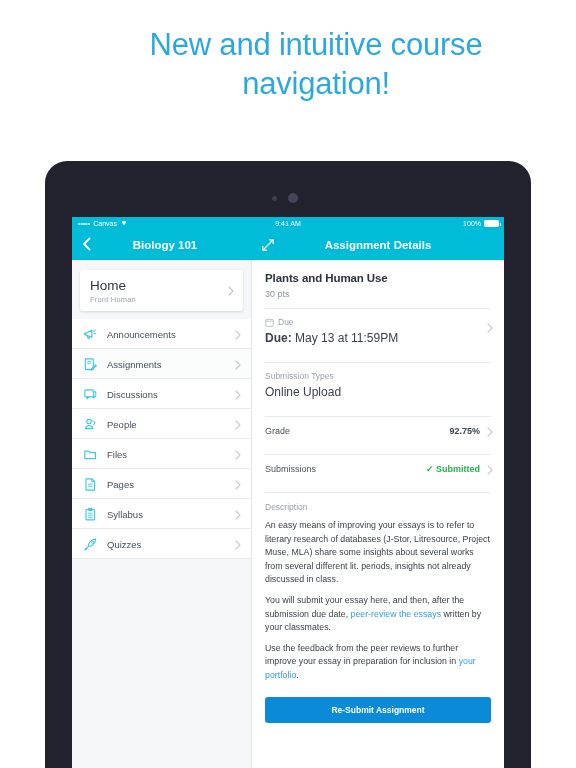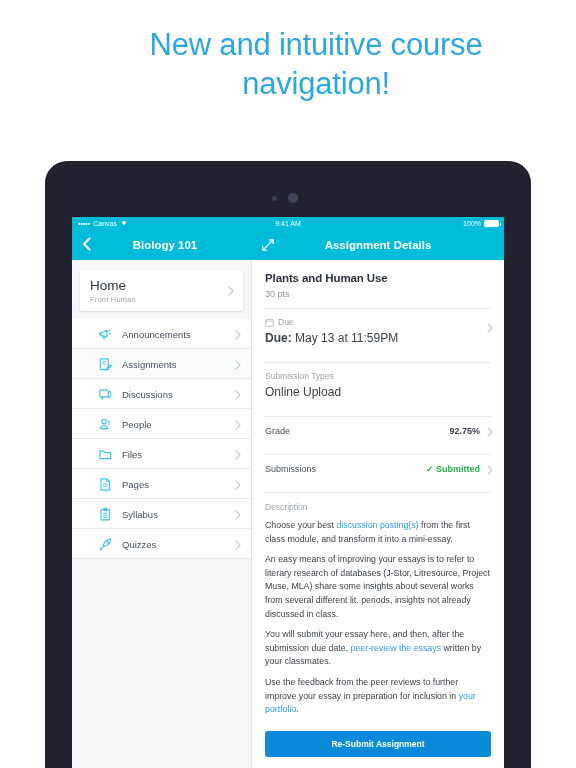--- a/index.html
+++ b/index.html
@@ -75,21 +75,21 @@
   }
   .home-title{font-size:13.5px;color:#2f3641;line-height:15px;}
   .home-sub{font-size:7.5px;color:#9aa3ad;margin-top:2px;letter-spacing:.2px;}
   .card-chev{position:absolute;right:9px;top:16px;}
 
   
   .navlist{margin-top:2px;}
   .nav-item{
     height:30px;display:flex;align-items:center;
     border-bottom:1px solid #e8eaec;border-top:1px solid transparent;
-    background:#ffffff;position:relative;padding-left:26px;box-sizing:border-box;
+    background:#ffffff;position:relative;padding-left:11px;box-sizing:border-box;
   }
   .nav-item.alt{background:#fbfcfc;}
   .nav-ico{width:15px;height:15px;margin-right:9px;flex:0 0 15px;display:flex;align-items:center;justify-content:center;}
   .nav-label{font-size:9.5px;color:#45505c;}
   .nav-chev{position:absolute;right:10px;top:10px;}
   .chev{display:block;}
 
   
   .det{padding:0 13px;}
   .det-title{font-size:11.5px;font-weight:700;color:#2c323c;padding-top:12px;letter-spacing:-.1px;}
@@ -375,23 +375,20 @@
             <svg class="chev" width="6" height="10" viewBox="0 0 6 10">
                 <polyline points="1,1 5,5 1,9" fill="none" stroke="#c8ced3" stroke-width="1.2" stroke-linecap="round" stroke-linejoin="round"></polyline>
               </svg>
           </span>
         </div>
 
         <div class="rule"></div>
 
         <div class="desc-label">Description</div>
 
-        <div class="p">
-          <span>Choose your best </span><a href="#">discussion posting(s)</a><span> from the first class module, and transform it into a mini-essay.</span>
-        </div>
 
         <div class="p">
           <span>An easy means of improving your essays is to refer to literary research of databases (J-Stor, Litresource, Project Muse, MLA) share some insights about several works from several different lit. periods, insights not already discussed in class.</span>
         </div>
 
         <div class="p">
           <span>You will submit your essay here, and then, after the submission due date, </span><a href="#">peer-review the essays</a><span> written by your classmates.</span>
         </div>
 
         <div class="p">

